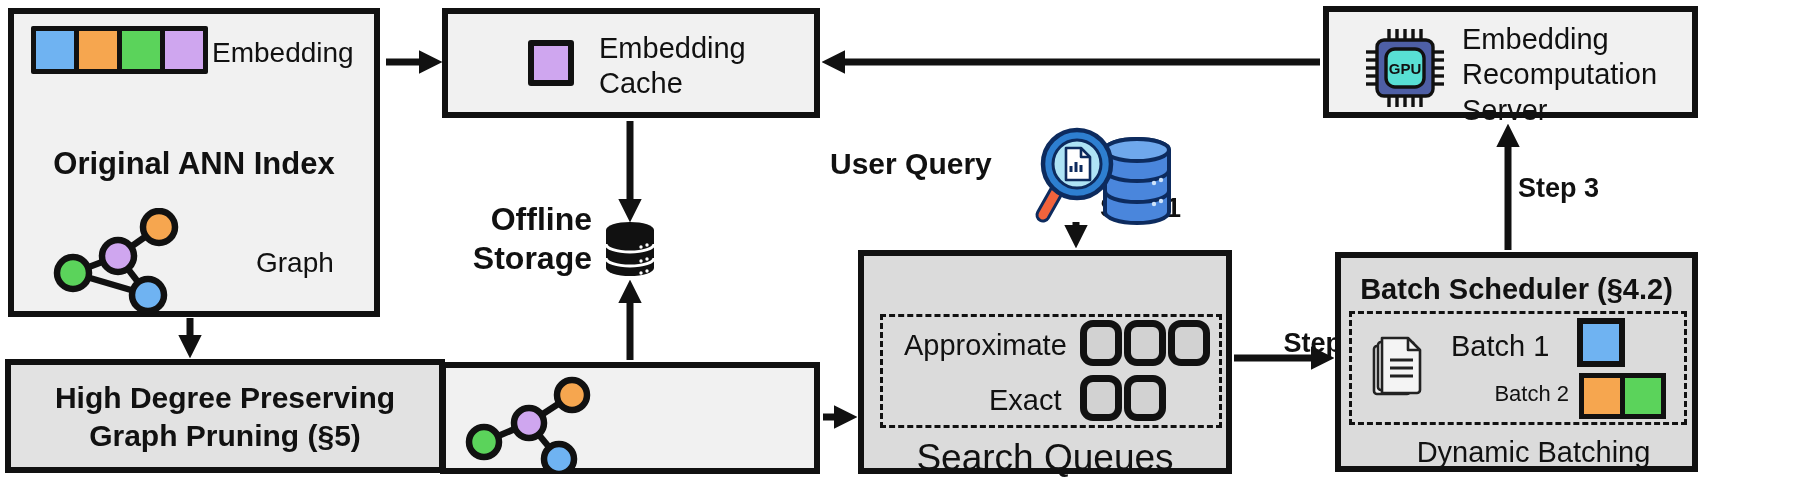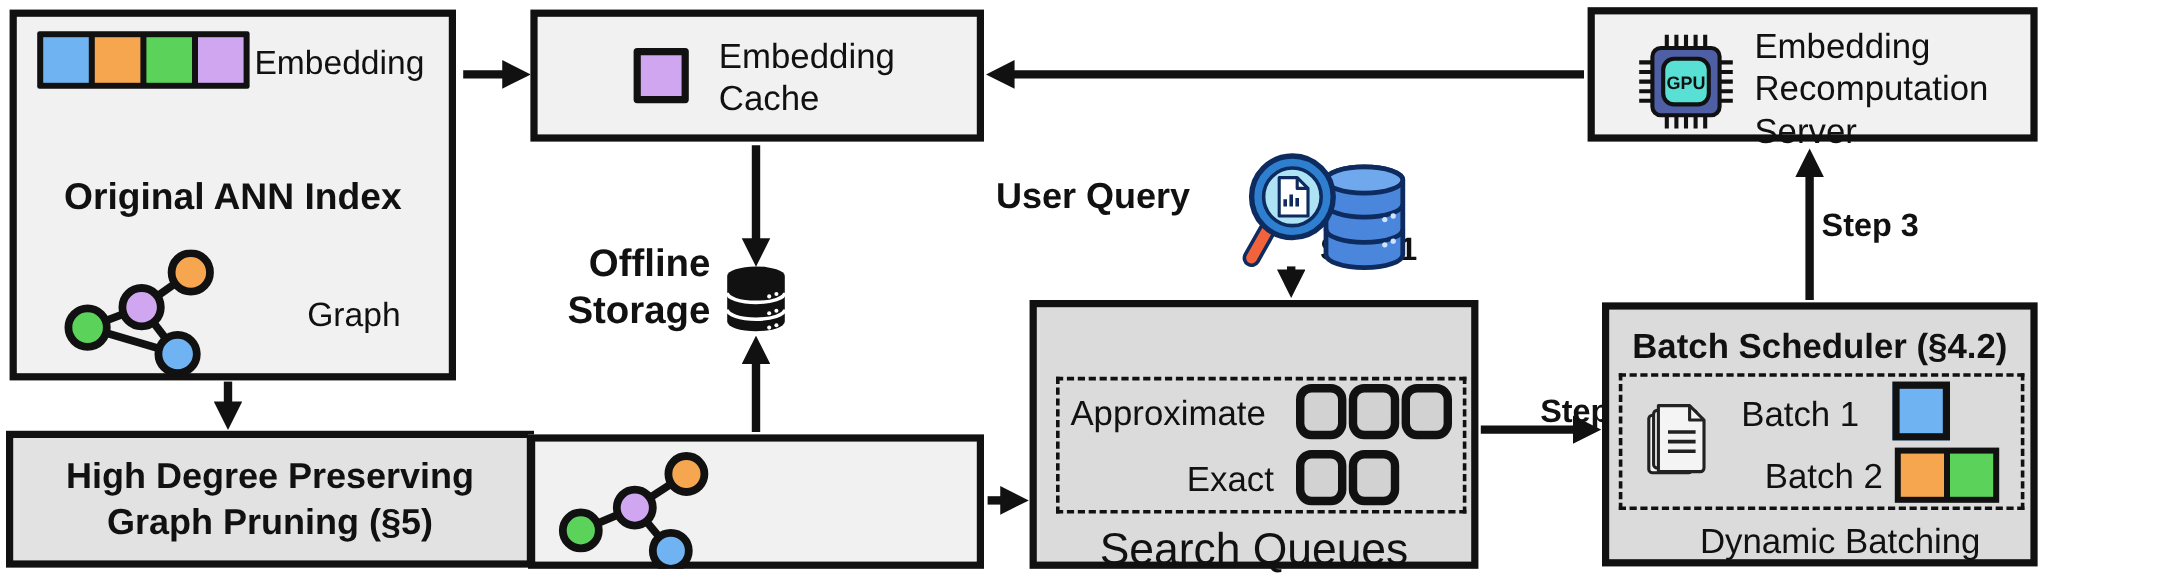--- a/index.html
+++ b/index.html
@@ -181,21 +181,21 @@
         <circle cx="114" cy="21" r="15" fill="var(--orange)"></circle>
         <circle cx="71" cy="49" r="15" fill="var(--purple)"></circle>
         <circle cx="26" cy="68" r="15" fill="var(--green)"></circle>
         <circle cx="101" cy="85" r="15" fill="var(--blue)"></circle>
       </g>
     </svg>
   </div>
 
   <div class="box fill-dark" style="left:858px;top:250px;width:374px;height:224px;">
     <div class="dashedbox" style="left:16px;top:58px;width:342px;height:114px;"></div>
-    <div class="lbl" style="left:28px;top:72px;font-size:29px;">Approximate</div>
+    <div class="lbl" style="left:40px;top:72px;font-size:29px;">Approximate</div>
     <div class="qrow" style="left:216px;top:64px;">
       <div class="qsq"></div>
       <div class="qsq"></div>
       <div class="qsq"></div>
     </div>
     <div class="lbl" style="left:125px;top:127px;font-size:29px;">Exact</div>
     <div class="qrow" style="left:216px;top:119px;">
       <div class="qsq"></div>
       <div class="qsq"></div>
     </div>
@@ -213,21 +213,21 @@
         <path d="M39 4 v12 h12" fill="none"></path>
       </g>
       <g stroke="#222" stroke-width="3">
         <line x1="21" y1="26" x2="44" y2="26"></line>
         <line x1="21" y1="34" x2="44" y2="34"></line>
         <line x1="21" y1="42" x2="44" y2="42"></line>
       </g>
     </svg>
     <div class="lbl" style="left:110px;top:71px;width:118px;font-size:29px;">Batch 1</div>
     <div class="b1sq" style="left:236px;top:60px;"></div>
-    <div class="lbl" style="left:110px;top:123px;width:118px;text-align:right;font-size:29px;">Batch 2</div>
+    <div class="lbl" style="left:110px;top:123px;width:118px;text-align:right;font-size:22px;">Batch 2</div>
     <div class="b2strip" style="left:238px;top:115px;">
       <div class="sq" style="background:var(--orange);"></div>
       <div class="sq" style="background:var(--green);"></div>
     </div>
     <div class="lbl ctr" style="top:177px;font-size:29px;margin-left:34px;">Dynamic Batching</div>
   </div>
 
 </div>
 
 </body></html>

